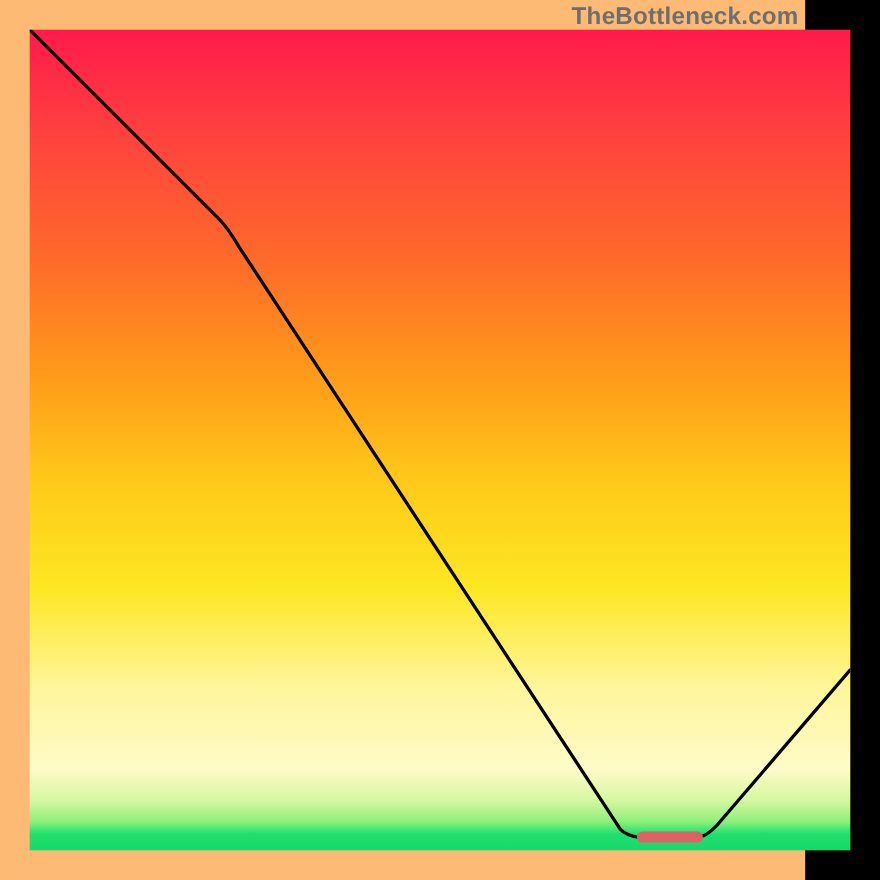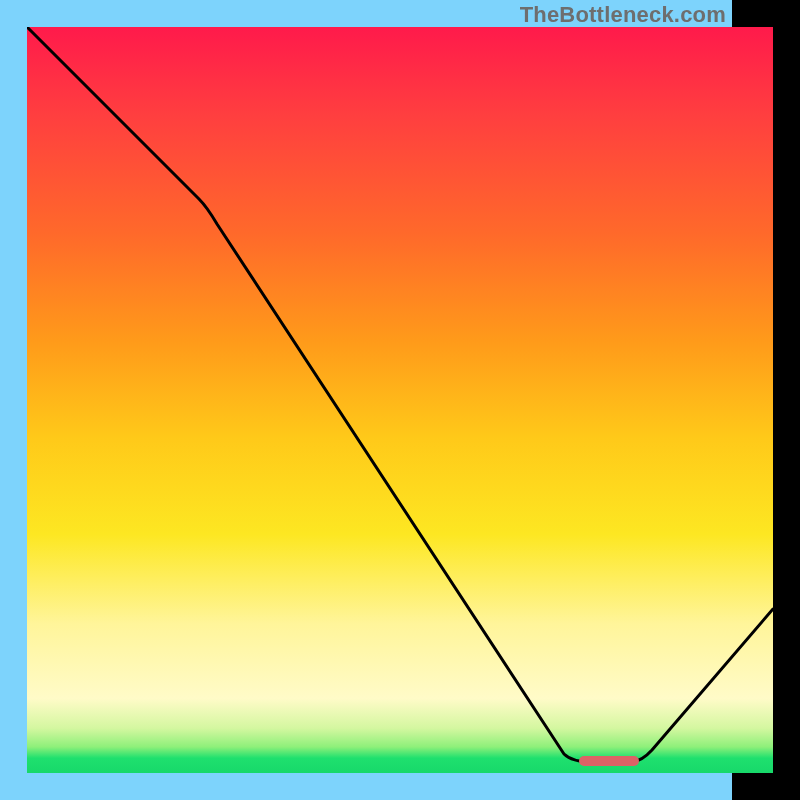--- a/index.html
+++ b/index.html
@@ -8,21 +8,21 @@
     width: 800px;
     height: 800px;
     background: #000;
     overflow: hidden;
     font-family: Arial, Helvetica, sans-serif;
   }
   .frame {
     position: relative;
     width: 732px;
     height: 800px;
-    background: #7dd3fc;
+    background: #fdba74;
   }
   .plot {
     position: absolute;
     left: 27px;
     top: 27px;
     width: 746px;
     height: 746px;
     background: linear-gradient(
       to bottom,
       #ff1a4b 0%,

